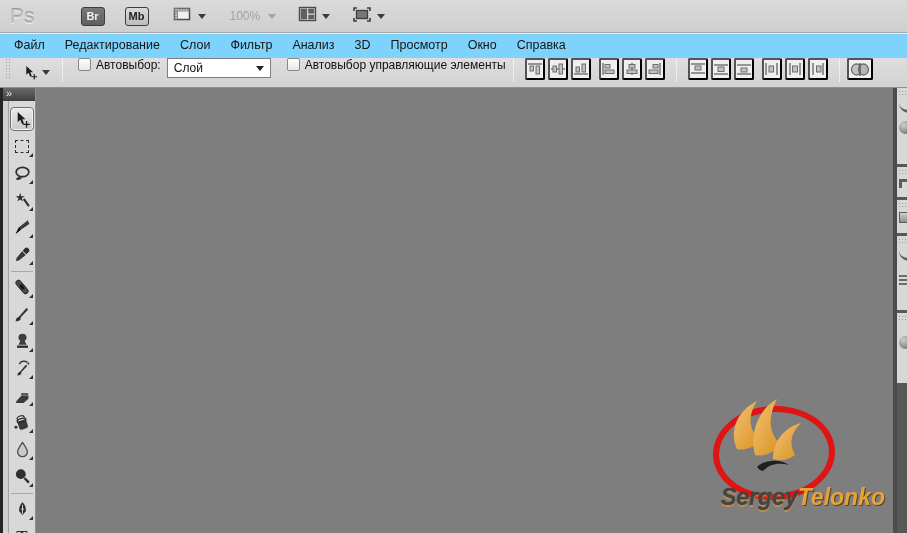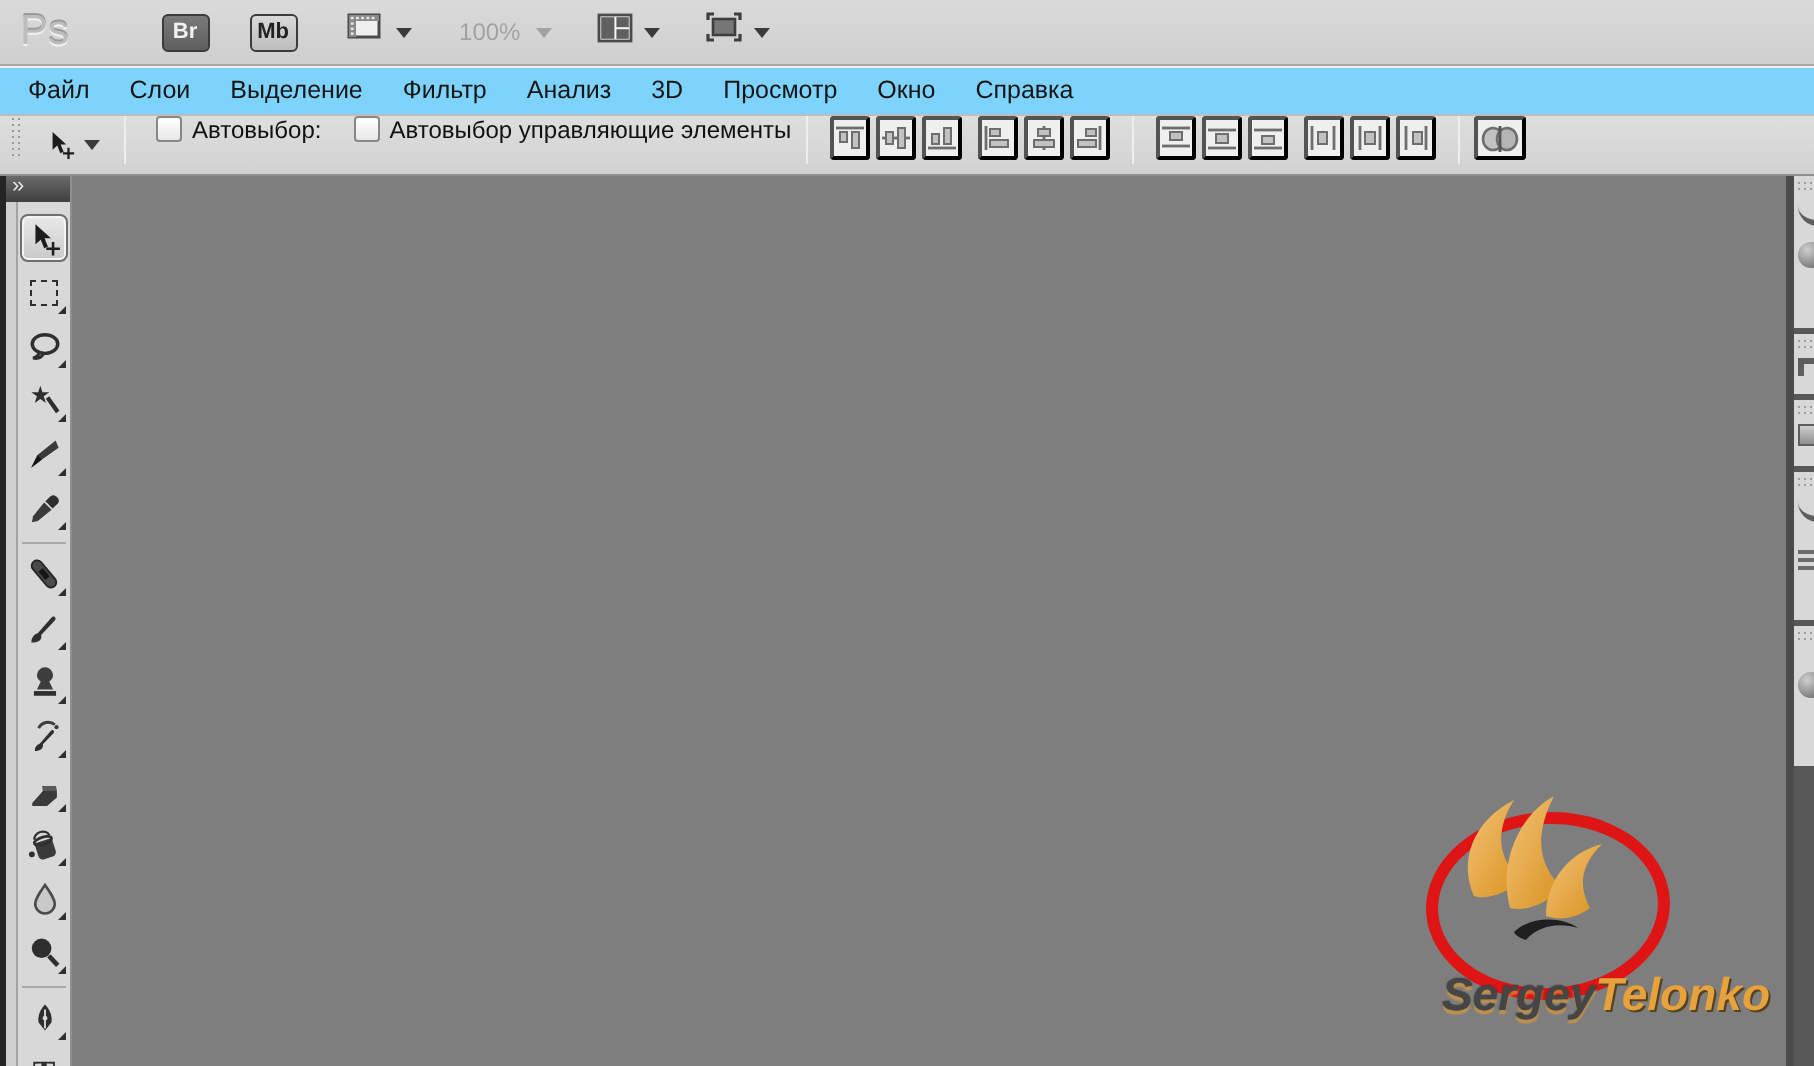--- a/index.html
+++ b/index.html
@@ -143,22 +143,22 @@
         </g>
         <rect x="4.5" y="4.5" width="11" height="8" fill="#777" stroke="#3e3e3e" stroke-width="1.3"></rect>
       </svg>
     </span>
     <span class="dd-arrow"></span>
   </span>
 </div>
 
 <div class="menu-bar">
   <span class="menu-item">Файл</span>
+  <span class="menu-item">Редактирование</span>
   <span class="menu-item">Слои</span>
-  <span class="menu-item">Выделение</span>
   <span class="menu-item">Фильтр</span>
   <span class="menu-item">Анализ</span>
   <span class="menu-item">3D</span>
   <span class="menu-item">Просмотр</span>
   <span class="menu-item">Окно</span>
   <span class="menu-item">Справка</span>
 </div>
 
 <div class="options-bar">
   <span class="grip"></span>
@@ -171,20 +171,24 @@
         </g>
     </svg>
     <span class="dd-arrow"></span>
   </span>
 
   <span class="vsep"></span>
 
   <span class="checkbox"></span>
   <span class="opt-label">Автовыбор:</span>
 
+  <span class="select">
+    <span>Слой</span>
+    <span class="dd-arrow"></span>
+  </span>
 
   <span class="checkbox" style="margin-left:16px;"></span>
   <span class="opt-label">Автовыбор управляющие элементы</span>
 
   <span class="vsep"></span>
 
   <span class="align-group">
     <button class="align-btn">
       <svg width="16" height="14">
           <line x1="1" y1="2" x2="15" y2="2" class="ic-stroke"></line>

